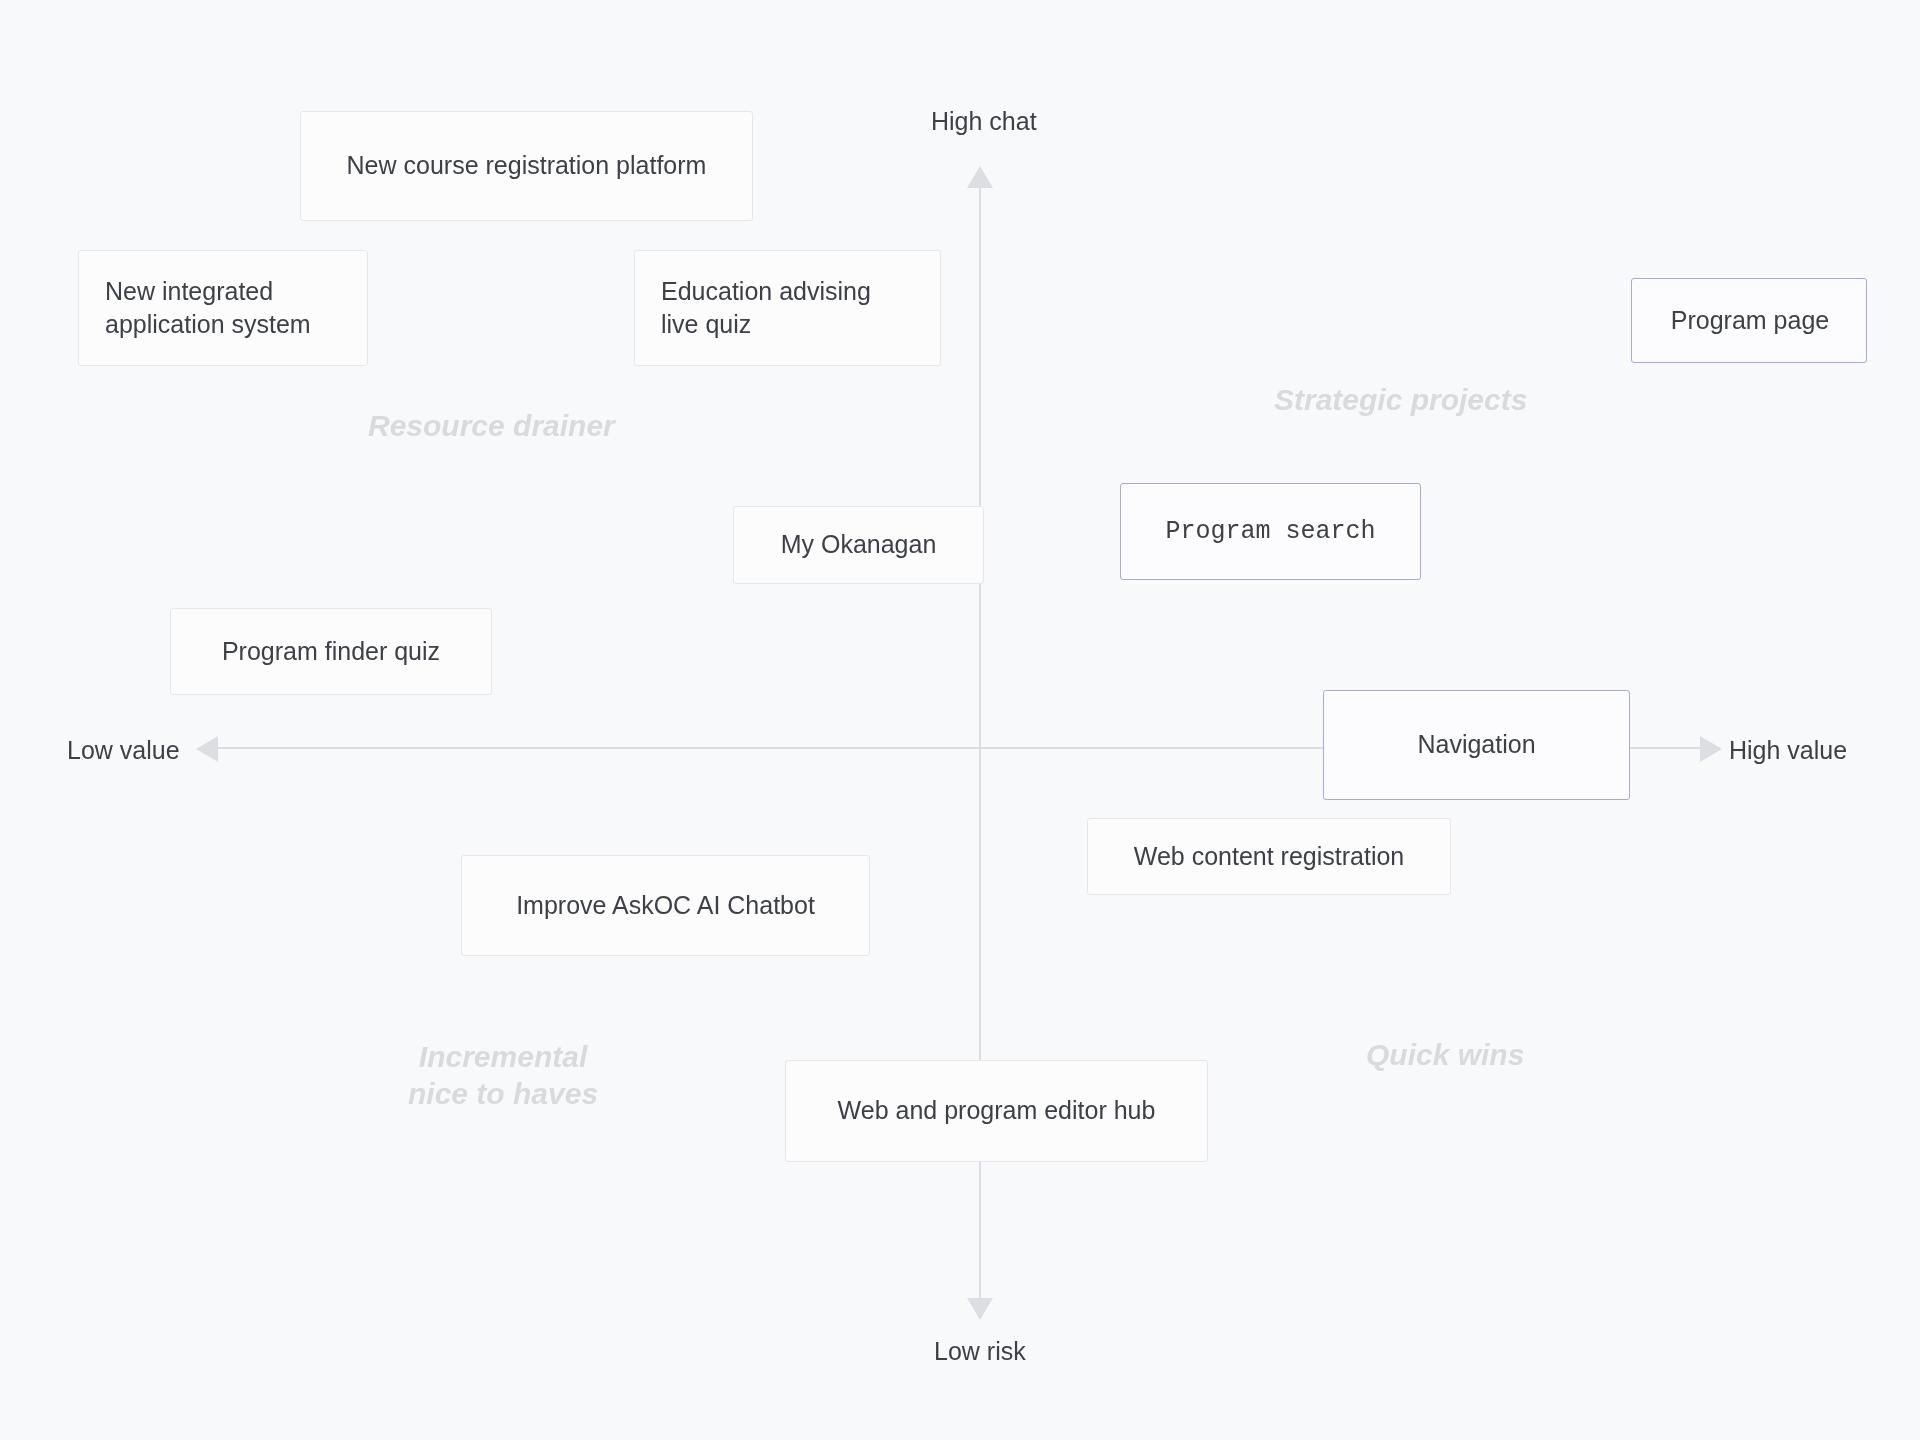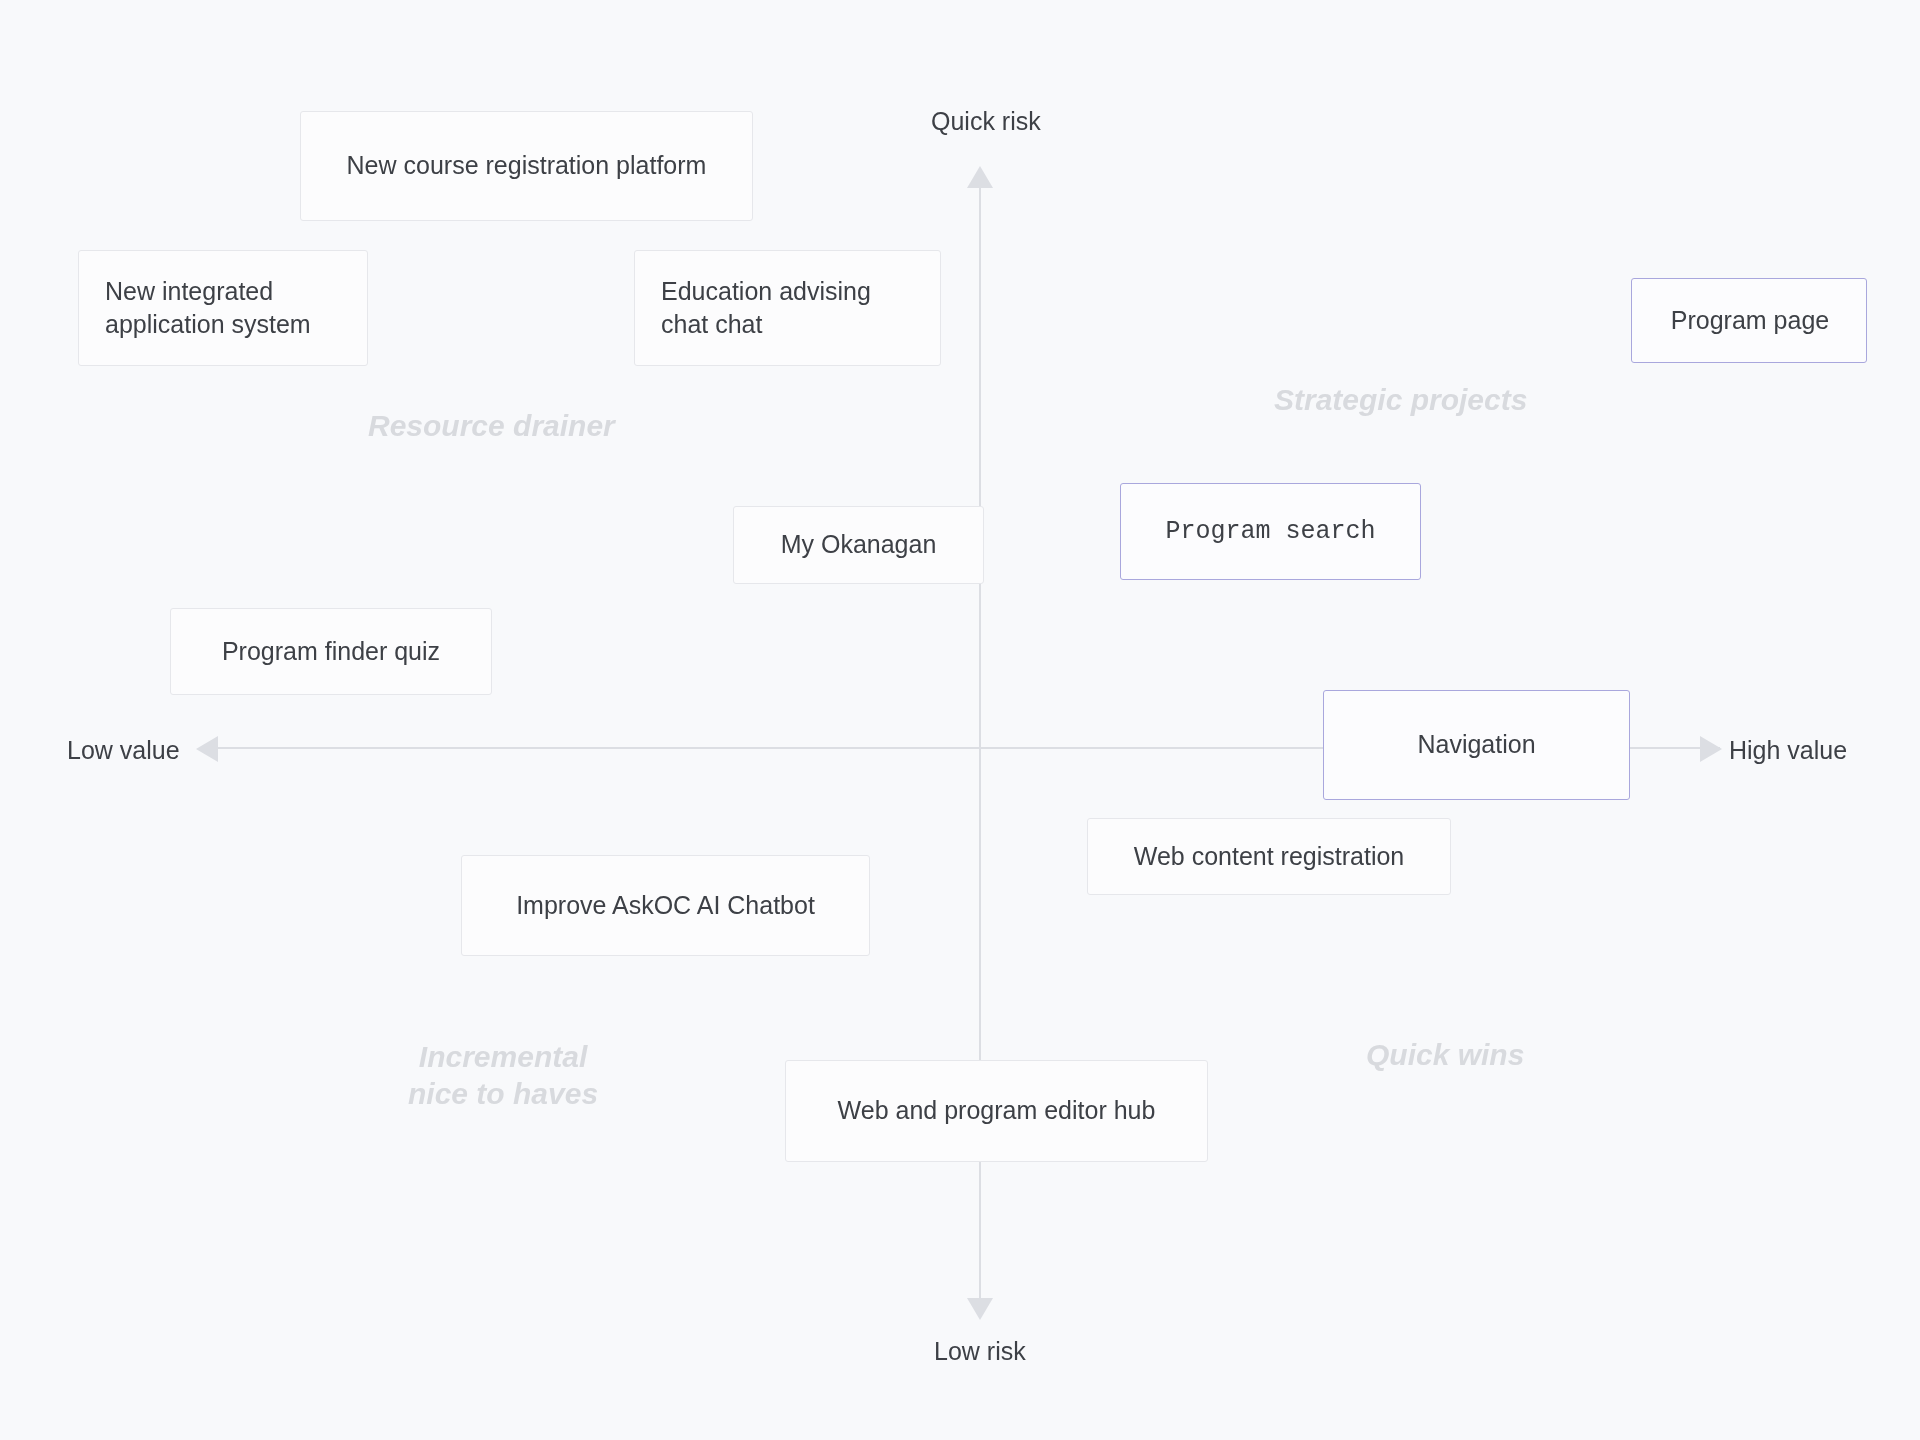--- a/index.html
+++ b/index.html
@@ -124,21 +124,21 @@
 
 <div id="canvas">
 
   <div class="axis-line" id="axis-vertical"></div>
   <div class="axis-line" id="axis-horizontal"></div>
   <div class="arrowhead" id="arrow-up"></div>
   <div class="arrowhead" id="arrow-down"></div>
   <div class="arrowhead" id="arrow-left"></div>
   <div class="arrowhead" id="arrow-right"></div>
 
-  <div class="axis-label" id="label-high-risk">Quick risk</div>
+  <div class="axis-label" id="label-high-risk">High chat</div>
   <div class="axis-label" id="label-low-risk">Low risk</div>
   <div class="axis-label" id="label-low-value">Low value</div>
   <div class="axis-label" id="label-high-value">High value</div>
 
   <div class="quadrant-label" id="quad-resource-drainer">Resource drainer</div>
   <div class="quadrant-label" id="quad-strategic">Strategic projects</div>
   <div class="quadrant-label" id="quad-incremental">Incremental
 nice to haves</div>
   <div class="quadrant-label" id="quad-quick-wins">Quick wins</div>
 
@@ -146,21 +146,21 @@
     <span class="item-label">New integrated
 application system</span>
   </div>
 
   <div class="item-card centered" style="left:300px; top:111px; width:453px; height:110px;">
     <span class="item-label">New course registration platform</span>
   </div>
 
   <div class="item-card" style="left:634px; top:250px; width:307px; height:116px;">
     <span class="item-label">Education advising
-chat chat</span>
+live quiz</span>
   </div>
 
   <div class="item-card centered" style="left:733px; top:506px; width:251px; height:78px;">
     <span class="item-label">My Okanagan</span>
   </div>
 
   <div class="item-card centered" style="left:170px; top:608px; width:322px; height:87px;">
     <span class="item-label">Program finder quiz</span>
   </div>
 

